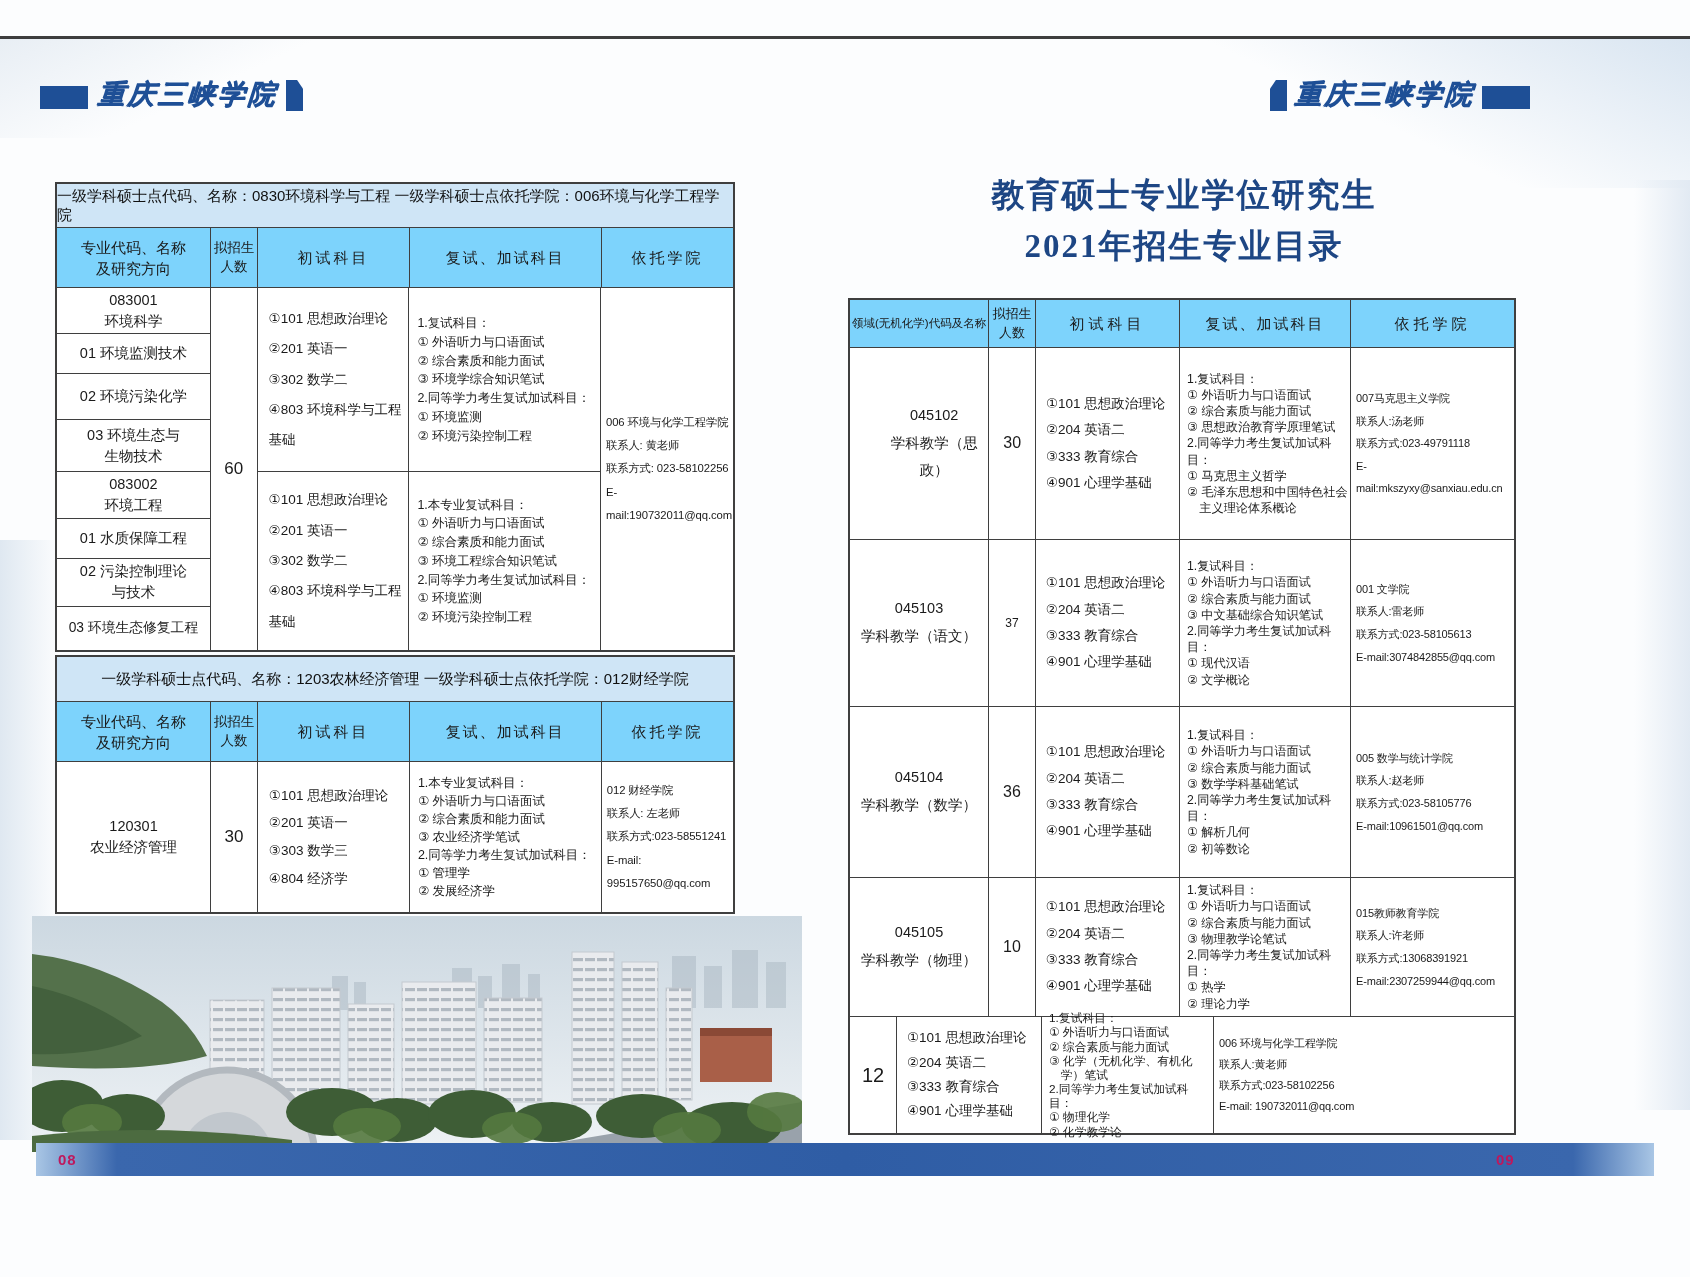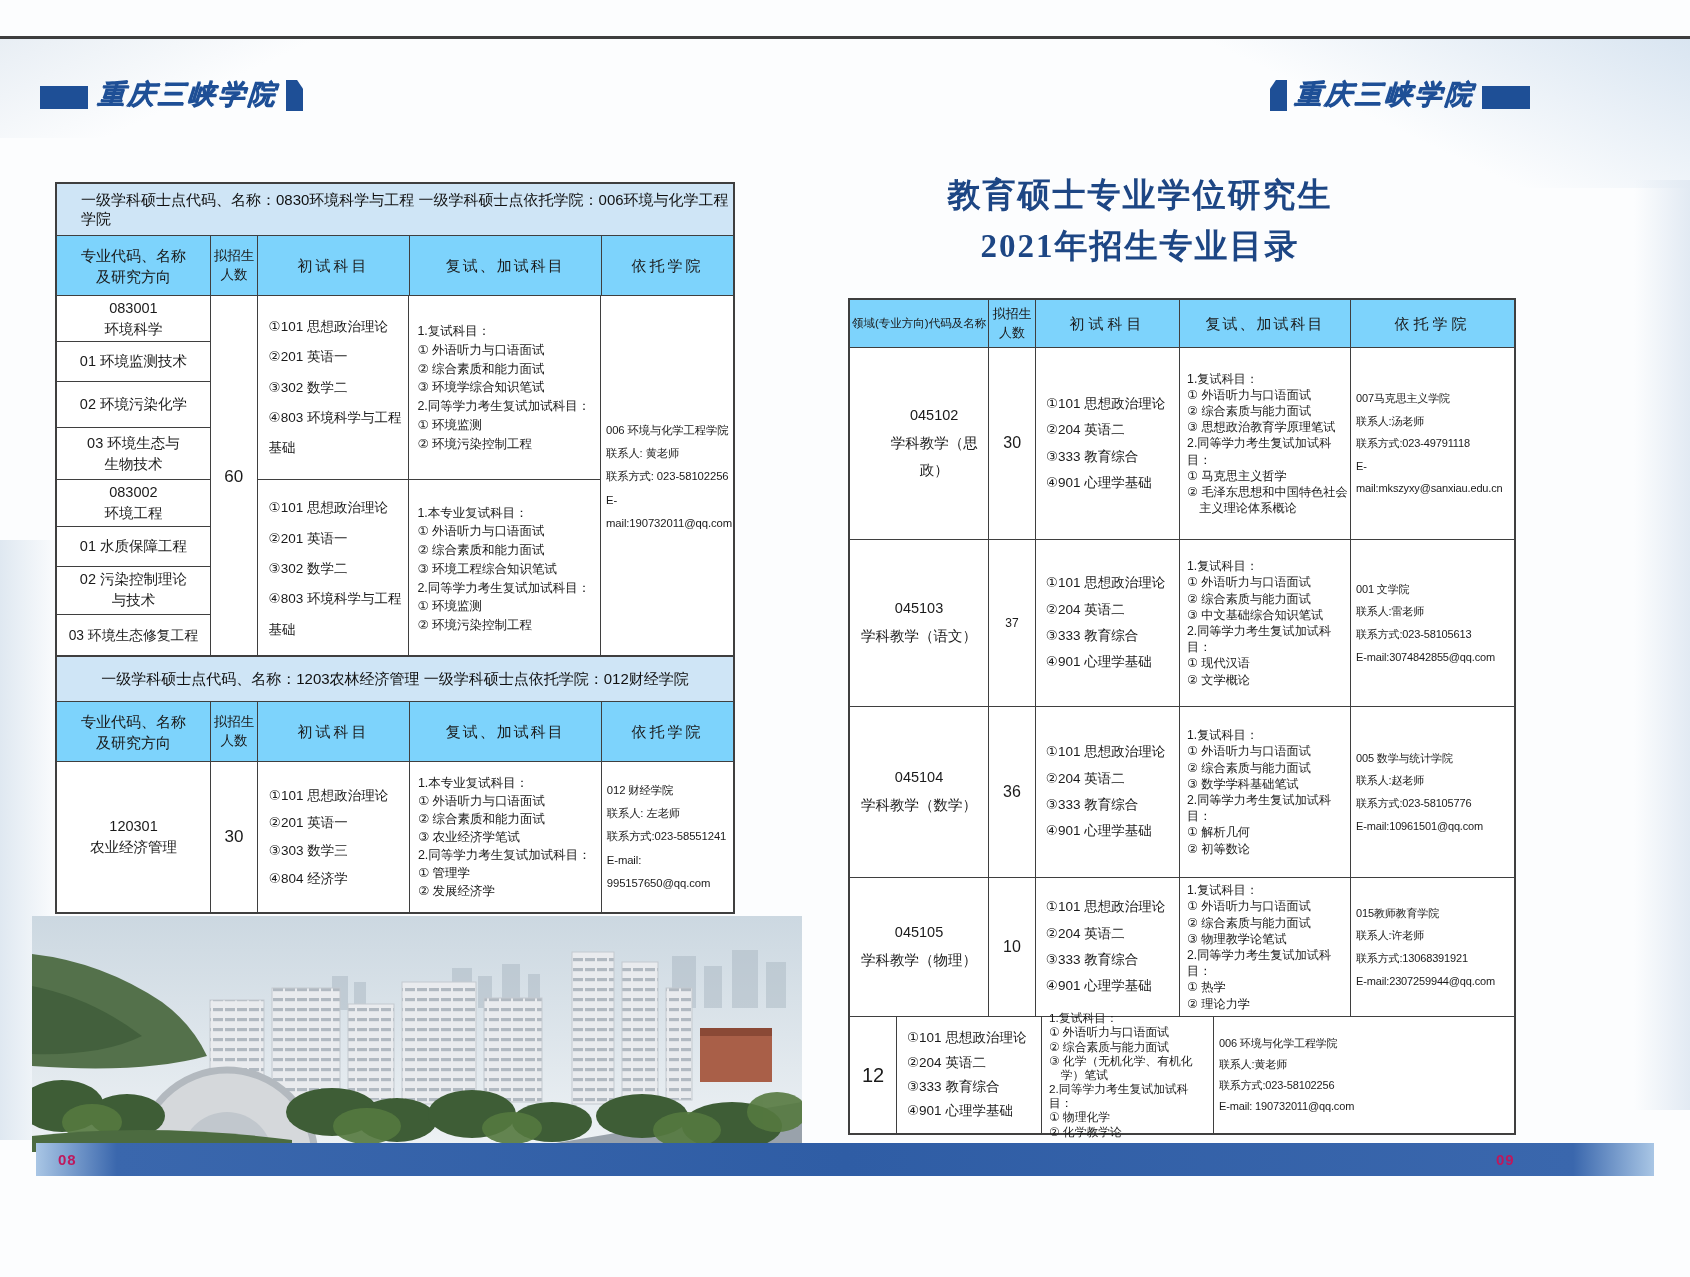--- a/index.html
+++ b/index.html
@@ -93,21 +93,21 @@
 
 <div class="abs hdr-bar" style="left:40px;top:86px;width:48px;height:23px;"></div>
 <div class="abs logo-text" style="left:98px;top:76px;">重庆三峡学院</div>
 <div class="abs pennant-l" style="left:286px;top:80px;width:17px;height:31px;"></div>
 
 <div class="abs pennant-r" style="left:1270px;top:80px;width:17px;height:31px;"></div>
 <div class="abs logo-text" style="left:1295px;top:76px;">重庆三峡学院</div>
 <div class="abs hdr-bar" style="left:1482px;top:86px;width:48px;height:23px;"></div>
 
 <div class="dtable" style="left:55px;top:182px;width:680px;">
-  <div class="ttitle" style="height:52px;padding-left:24px;">一级学科硕士点代码、名称：0830环境科学与工程  一级学科硕士点依托学院：006环境与化学工程学院</div>
+  <div class="ttitle" style="height:44px;">一级学科硕士点代码、名称：0830环境科学与工程  一级学科硕士点依托学院：006环境与化学工程学院</div>
   <div class="thead" style="height:60px;">
     <div class="th pre" style="width:155px;">专业代码、名称
 及研究方向</div>
     <div class="th pre" style="width:47px;font-size:13.5px;">拟招生
 人数</div>
     <div class="th ls2" style="width:153px;">初试科目</div>
     <div class="th" style="width:193px;letter-spacing:2px;">复试、加试科目</div>
     <div class="th ls2" style="width:132px;">依托学院</div>
   </div>
   <div class="tbody" style="height:362px;">
@@ -270,28 +270,28 @@
         <ellipse cx="335" cy="210" rx="34" ry="18"></ellipse>
       <ellipse cx="480" cy="212" rx="30" ry="16"></ellipse>
         <ellipse cx="655" cy="214" rx="34" ry="18"></ellipse>
       <ellipse cx="745" cy="196" rx="30" ry="20"></ellipse>
     </g>
 
     <path d="M0,220 Q120,206 260,224 L260,236 L0,236 Z" fill="#4c6b40"></path>
   </svg>
 </div>
 
-<div class="abs big-title" style="left:840px;top:170px;width:600px;">
+<div class="abs big-title" style="left:884px;top:170px;width:600px;">
   <div>教育硕士专业学位研究生</div>
   <div>2021年招生专业目录</div>
 </div>
 
 <div class="dtable" style="left:848px;top:298px;width:668px;">
   <div class="thead" style="height:48px;">
-    <div class="th" style="width:140px;font-size:11.5px;">领域(专业方向)代码及名称</div>
+    <div class="th" style="width:140px;font-size:11.5px;">领域(无机化学)代码及名称</div>
     <div class="th pre" style="width:47px;font-size:13px;">拟招生
 人数</div>
     <div class="th" style="width:145px;letter-spacing:4px;">初试科目</div>
     <div class="th" style="width:172px;letter-spacing:2px;">复试、加试科目</div>
     <div class="th" style="width:164px;letter-spacing:4px;">依托学院</div>
   </div>
 
   <div class="rrow" style="height:192px;">
     <div class="rc rc-prog pre" style="width:140px;padding-left:30px;">045102
 学科教学（思政）</div>

